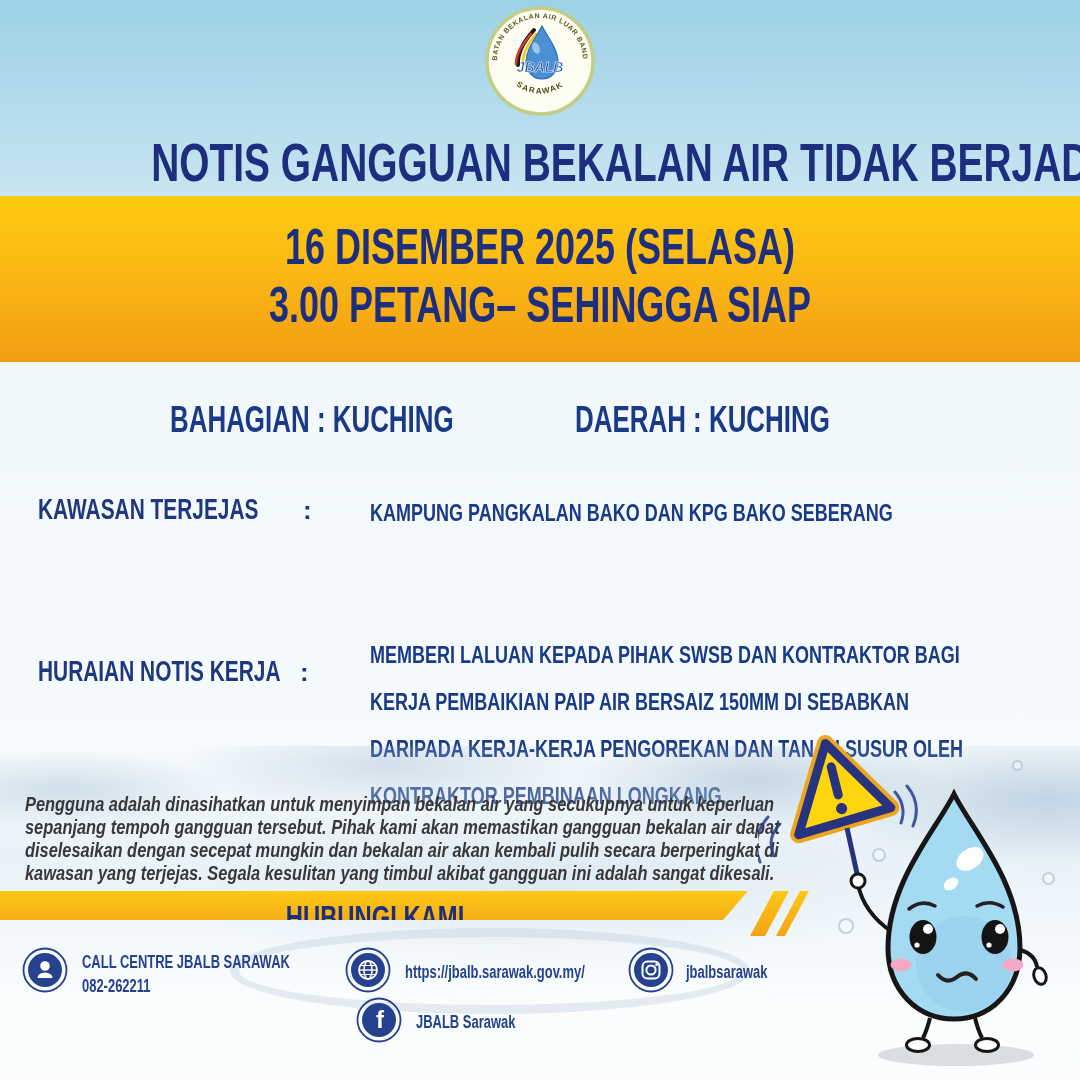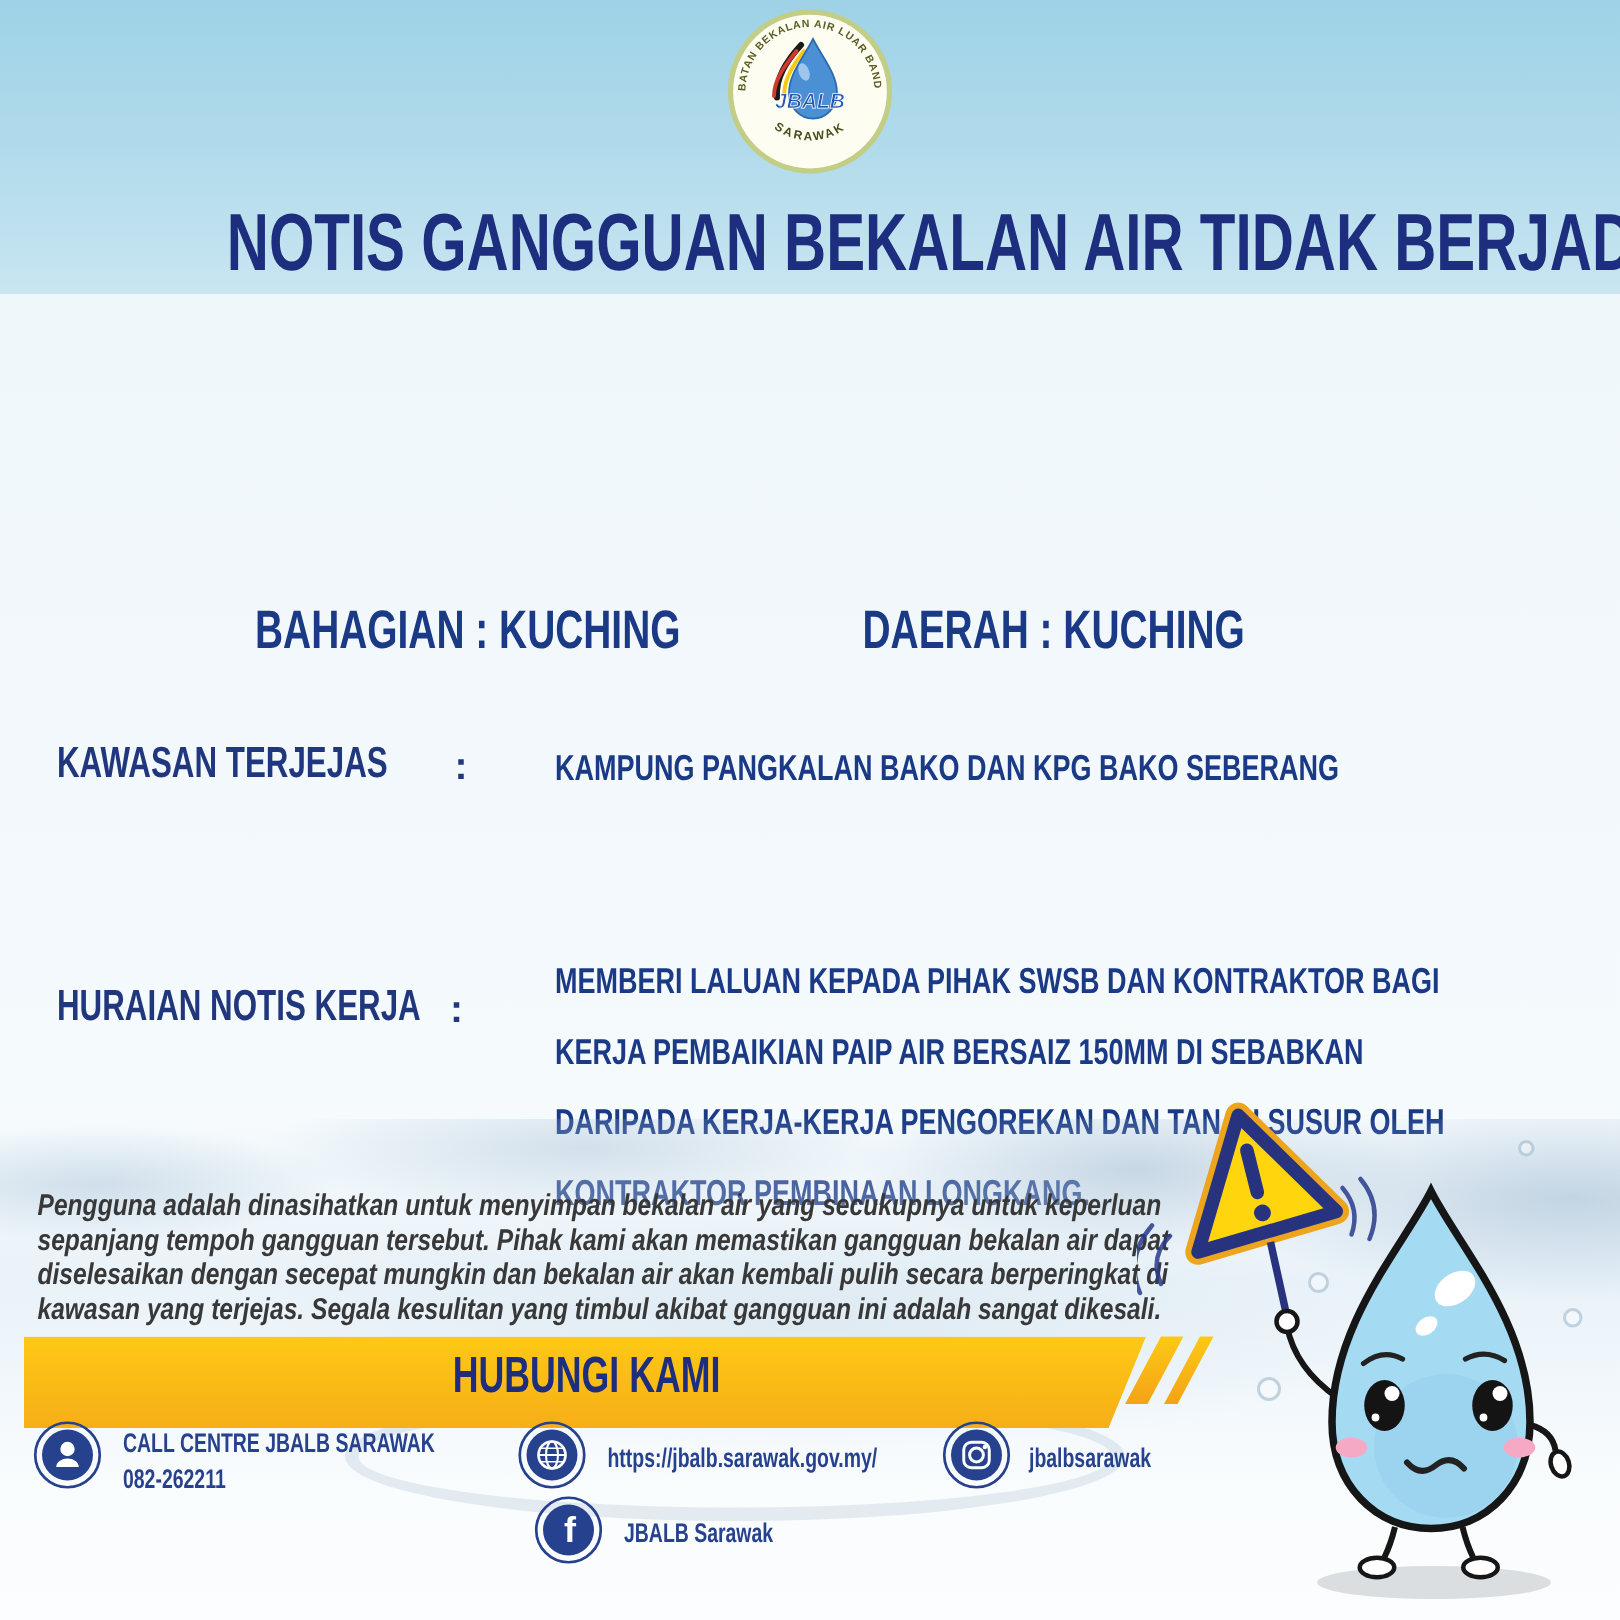--- a/index.html
+++ b/index.html
@@ -40,23 +40,23 @@
       radial-gradient(ellipse 230px 55px at 6% 18%, rgba(158,186,209,.40), rgba(158,186,209,0) 70%),
       radial-gradient(ellipse 300px 65px at 36% 8%, rgba(148,178,204,.35), rgba(148,178,204,0) 70%),
       radial-gradient(ellipse 270px 80px at 70% 14%, rgba(138,170,198,.42), rgba(138,170,198,0) 70%),
       radial-gradient(ellipse 330px 95px at 97% 22%, rgba(148,178,204,.50), rgba(148,178,204,0) 72%),
       radial-gradient(ellipse 520px 110px at 50% 58%, rgba(190,211,226,.30), rgba(190,211,226,0) 75%),
       linear-gradient(180deg, rgba(233,242,248,0) 0%, rgba(222,235,245,.55) 45%, rgba(244,249,252,.2) 100%);}
   .swirl{left:230px;top:928px;width:520px;height:86px;border-radius:50%;
          border:9px solid rgba(175,195,212,.30);box-sizing:border-box;}
   .bubble{position:absolute;border:2px solid rgba(150,176,198,.55);border-radius:50%;background:rgba(255,255,255,.35);}
   
-  .contact-bar{left:0;top:891px;width:750px;height:61px;
+  .contact-bar{left:0;top:891px;width:750px;height:29px;
                background:linear-gradient(180deg,#fdc915 0%,#f7ae17 100%);
-               clip-path:polygon(0 0,748px 0,723px 100%,0 100%);margin-left:16px;}
+               clip-path:polygon(0 0,748px 0,723px 100%,0 100%);}
   .contact-bar-text{position:absolute;left:0;top:7px;width:750px;text-align:center;
                     color:#1c2e7d;font-weight:bold;font-size:34px;white-space:nowrap;
                     transform:scaleX(.7);transform-origin:50% 0;}
   .stripe{position:absolute;top:891px;height:45px;background:linear-gradient(180deg,#fdc915,#f4a316);
           transform:skewX(-28deg);}
   .stripe-1{left:762px;width:15px;} .stripe-2{left:788px;width:9px;}
   
   .cicon{position:absolute;width:46px;height:46px;}
   .ctext{position:absolute;color:#26418e;font-weight:bold;font-size:18px;line-height:24px;
          white-space:nowrap;transform:scaleX(.72);transform-origin:0 0;}
@@ -86,20 +86,24 @@
     <path d="M46,28 C38,38 31,47 31,58" stroke="#d03a2b" stroke-width="2.6" fill="none" stroke-linecap="round"></path>
     <path d="M51,28 C43,38 37,48 38,58" stroke="#f6c915" stroke-width="2.6" fill="none" stroke-linecap="round"></path>
 
     <path d="M57,20 C51,32 41,43 41,56 a16,17 0 0 0 32,0 C73,43 63,32 57,20 Z" fill="#4b8fd5" stroke="#2b6cb0" stroke-width="1.2"></path>
     <ellipse cx="51" cy="42" rx="3.5" ry="6" fill="#9cc6ec" transform="rotate(-20 51 42)"></ellipse>
     <text x="55" y="66" text-anchor="middle" font-size="14" font-weight="bold" font-style="italic" fill="#2559b0" stroke="#ffffff" stroke-width="0.5">JBALB</text>
   </svg>
 
   <div class="abs title">NOTIS GANGGUAN BEKALAN AIR TIDAK BERJADUAL</div>
 
+  <div class="abs sched">
+    <div class="sched-line sched-date">16 DISEMBER 2025 (SELASA)</div>
+    <div class="sched-line sched-time">3.00 PETANG– SEHINGGA SIAP</div>
+  </div>
 
   <div class="abs loc" style="left:170px;top:399px;">BAHAGIAN : KUCHING</div>
   <div class="abs loc" style="left:575px;top:399px;">DAERAH : KUCHING</div>
 
   <div class="abs sec-label" style="left:38px;top:493px;">KAWASAN TERJEJAS</div>
   <div class="abs sec-colon" style="left:303px;top:495px;">:</div>
   <div class="abs sec-value" style="left:370px;top:499px;">KAMPUNG PANGKALAN BAKO DAN KPG BAKO SEBERANG</div>
 
   <div class="abs sec-label" style="left:38px;top:655px;">HURAIAN NOTIS KERJA</div>
   <div class="abs sec-colon" style="left:300px;top:657px;">:</div>

